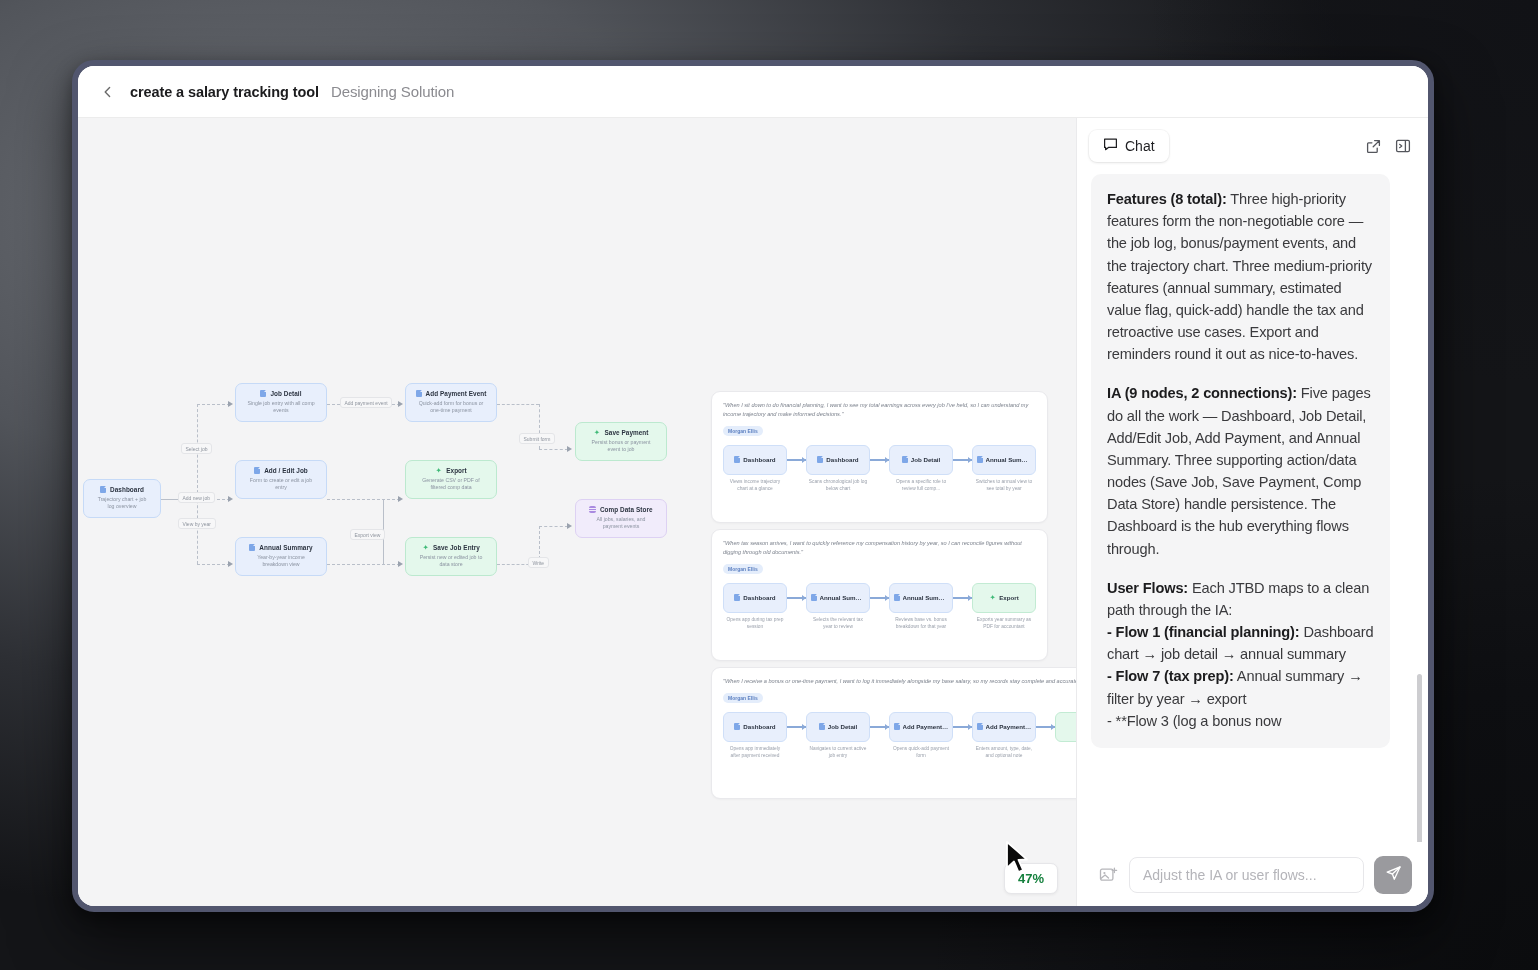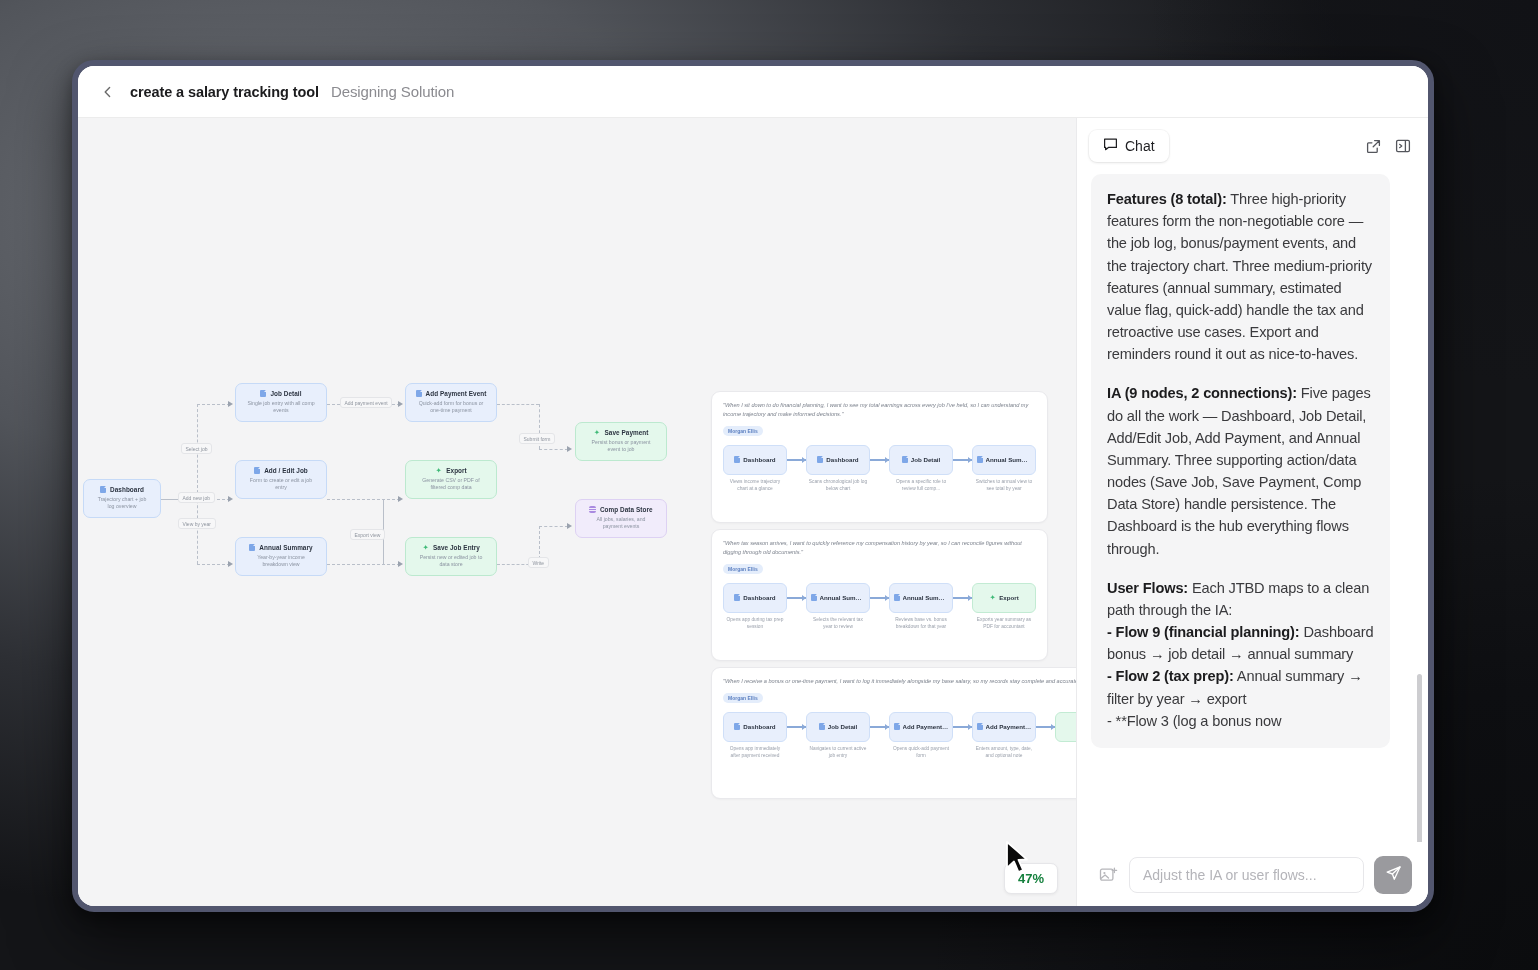--- a/index.html
+++ b/index.html
@@ -517,22 +517,22 @@
       <div class="chat-scroll">
         <div class="msg">
           <p>
             <b>Features (8 total):</b><span> Three high-priority features form the non-negotiable core — the job log, bonus/payment events, and the trajectory chart. Three medium-priority features (annual summary, estimated value flag, quick-add) handle the tax and retroactive use cases. Export and reminders round it out as nice-to-haves.</span>
           </p>
           <p>
             <b>IA (9 nodes, 2 connections):</b><span> Five pages do all the work — Dashboard, Job Detail, Add/Edit Job, Add Payment, and Annual Summary. Three supporting action/data nodes (Save Job, Save Payment, Comp Data Store) handle persistence. The Dashboard is the hub everything flows through.</span>
           </p>
           <p>
             <b>User Flows:</b><span> Each JTBD maps to a clean path through the IA:</span><br>
-            <b>- Flow 9 (financial planning):</b><span> Dashboard bonus → job detail → annual summary</span><br>
-            <b>- Flow 2 (tax prep):</b><span> Annual summary → filter by year → export</span><br>
+            <b>- Flow 1 (financial planning):</b><span> Dashboard chart → job detail → annual summary</span><br>
+            <b>- Flow 7 (tax prep):</b><span> Annual summary → filter by year → export</span><br>
             <span>- **Flow 3 (log a bonus now</span>
           </p>
         </div>
         <div class="sb-track"></div>
         <div class="sb-thumb"></div>
       </div>
 
       <div class="chat-input-row">
         <div class="img-btn">
           <svg width="19" height="19" viewBox="0 0 19 19">

